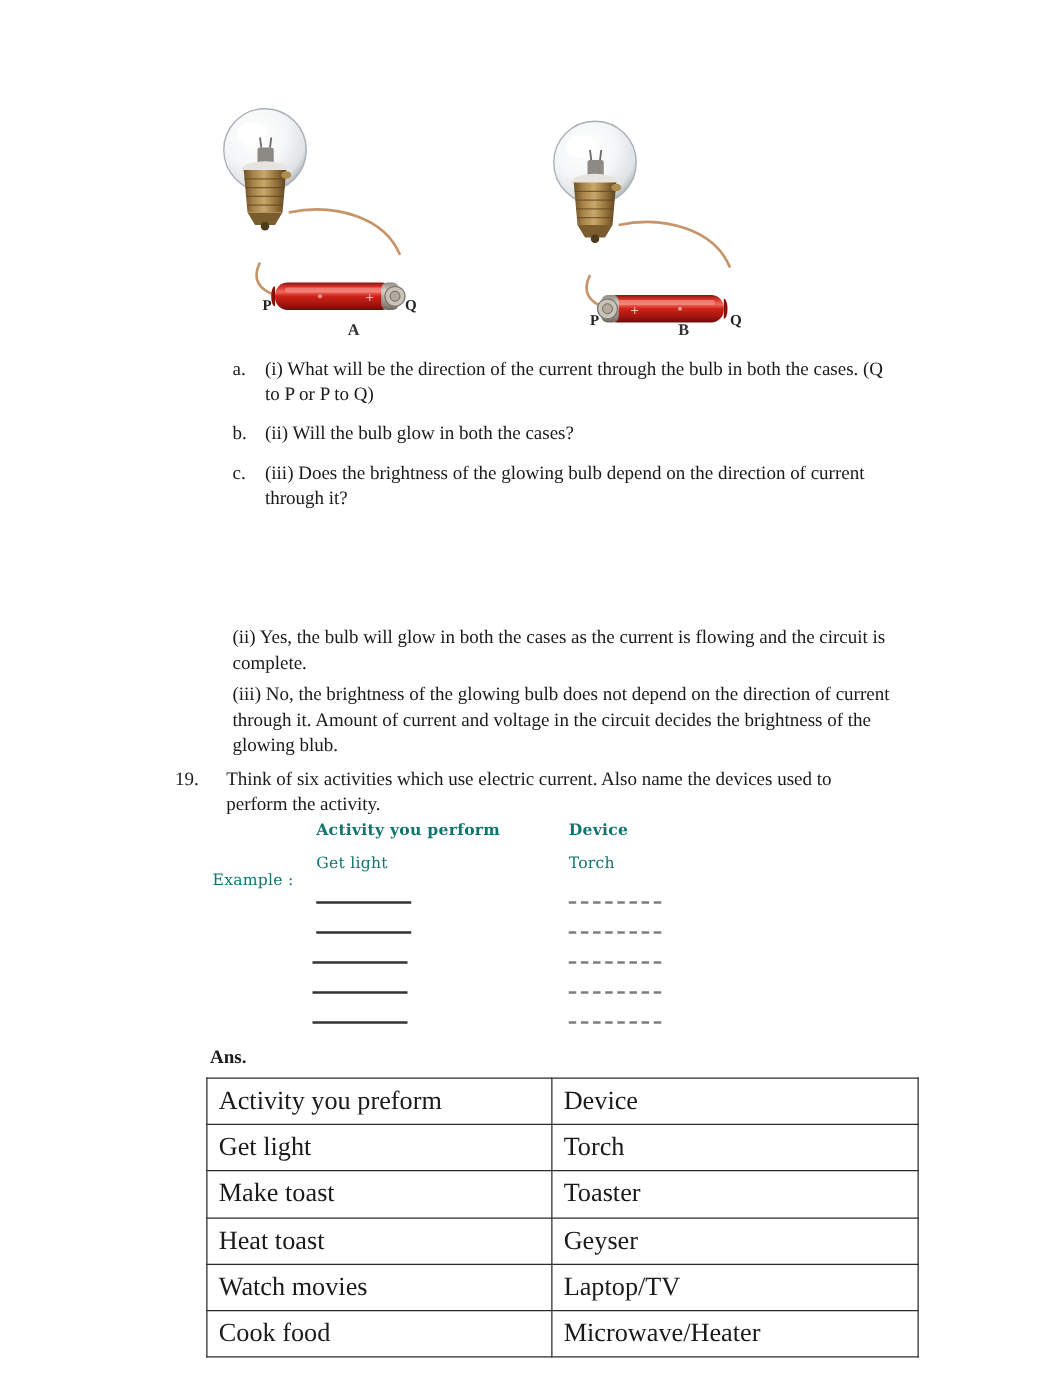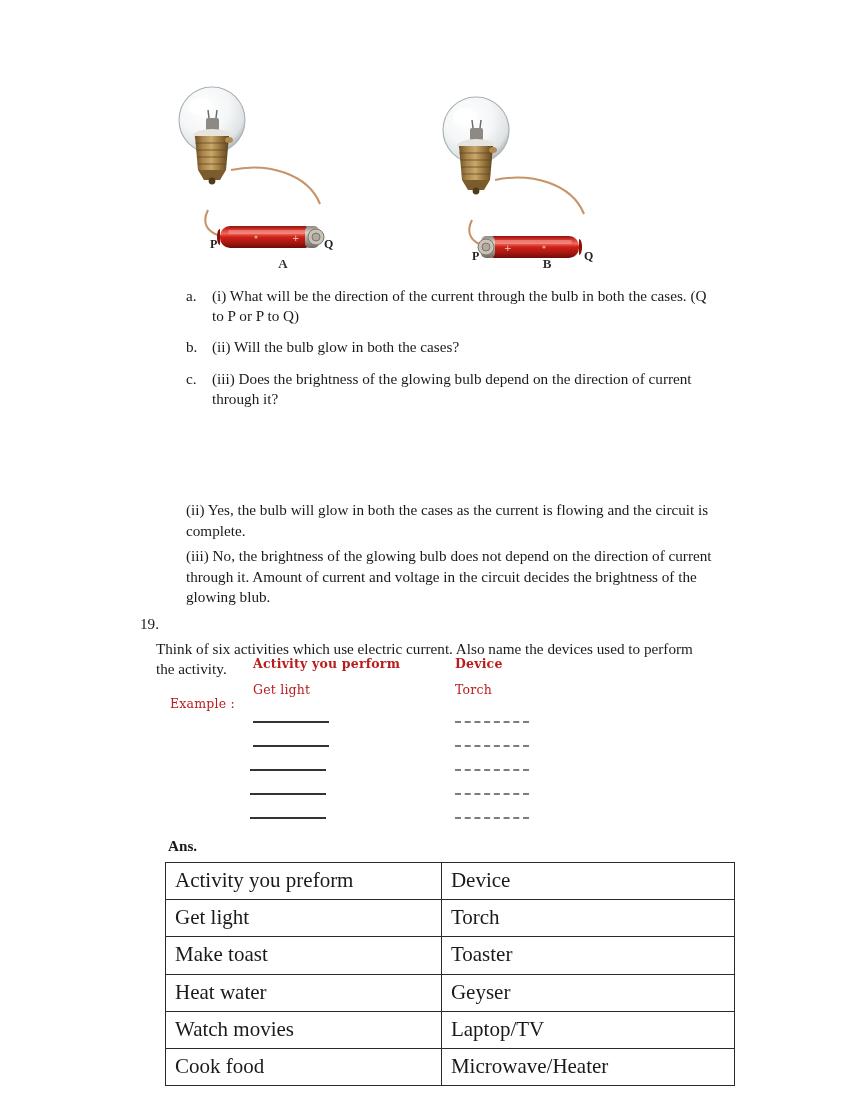--- a/index.html
+++ b/index.html
@@ -85,34 +85,33 @@
 
   
   .q19 {
     position: absolute;
     left: 140px;
     top: 614px;
     width: 570px;
     font-size: 15.2px;
     line-height: 1.33;
     display: flex;
-    flex-direction: column;
   }
   .q19 .num { flex: 0 0 25px; }
   .q19 .txt { flex: 1; margin-left: 16px; }
 
   
   .activity-block {
     position: absolute;
     left: 0;
     top: 656px;
     width: 850px;
     height: 170px;
     font-family: "DejaVu Serif", "Liberation Serif", serif;
-    color: #b91c1c;
+    color: #0f766e;
   }
   .ab-head-activity {
     position: absolute;
     left: 253px;
     top: 0;
     font-weight: bold;
     font-size: 12.5px;
     letter-spacing: 0.2px;
   }
   .ab-head-device {
@@ -413,21 +412,21 @@
       </tr>
       <tr>
         <td class="col-activity">Get light</td>
         <td class="col-device">Torch</td>
       </tr>
       <tr>
         <td class="col-activity">Make toast</td>
         <td class="col-device">Toaster</td>
       </tr>
       <tr>
-        <td class="col-activity">Heat water</td>
+        <td class="col-activity">Heat toast</td>
         <td class="col-device">Geyser</td>
       </tr>
       <tr>
         <td class="col-activity">Watch movies</td>
         <td class="col-device">Laptop/TV</td>
       </tr>
       <tr>
         <td class="col-activity">Cook food</td>
         <td class="col-device">Microwave/Heater</td>
       </tr>

